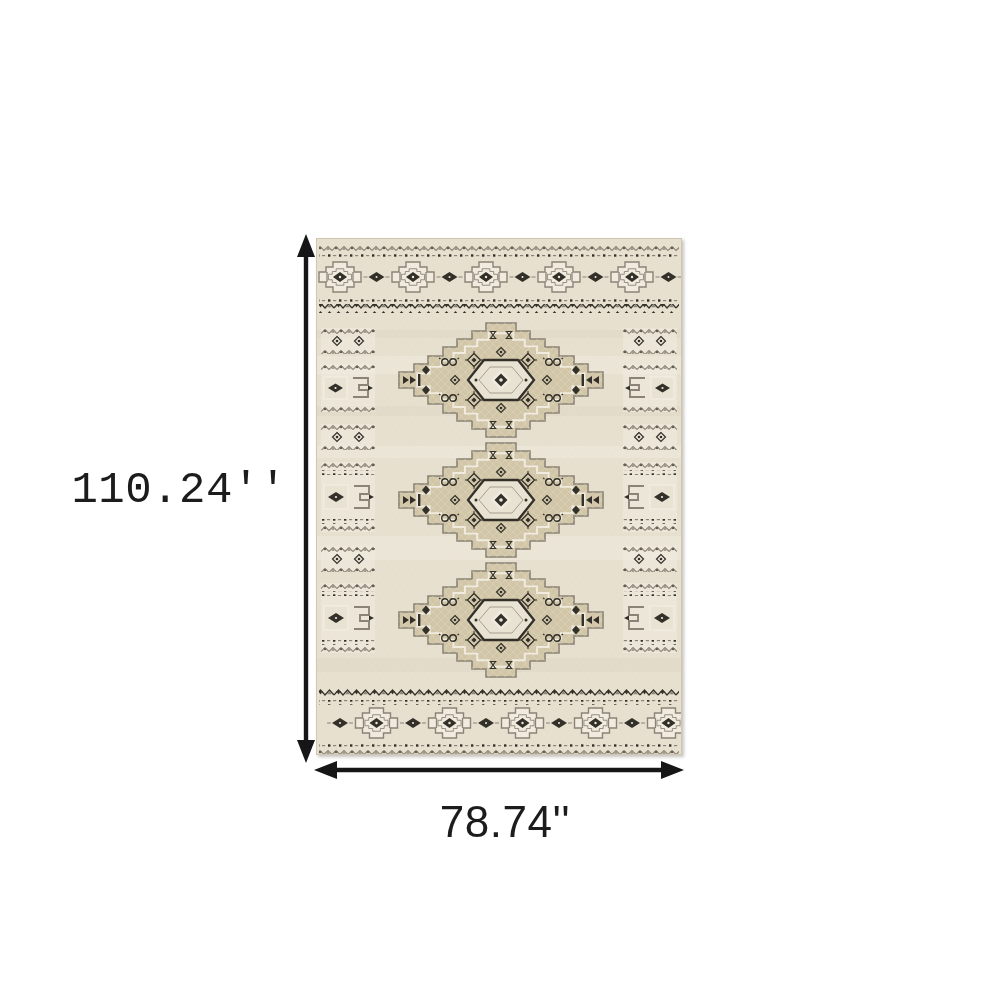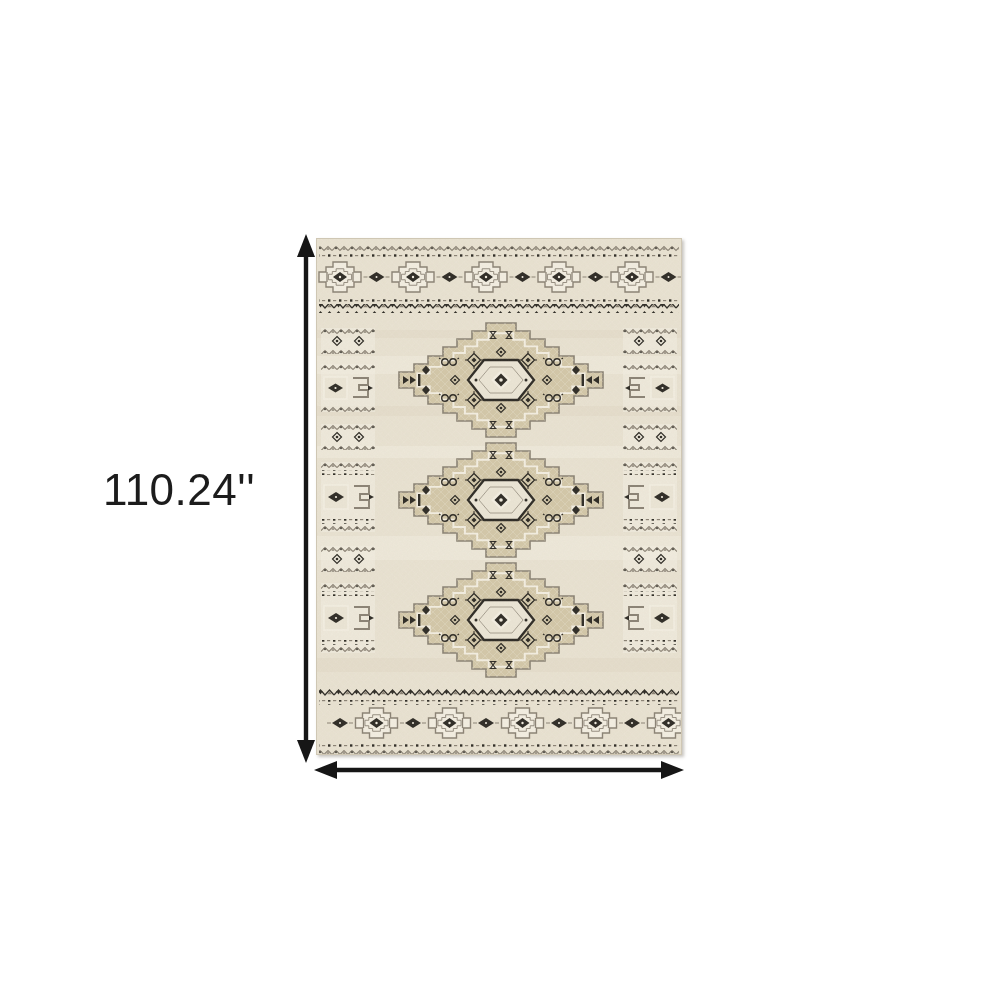--- a/index.html
+++ b/index.html
@@ -9,21 +9,21 @@
   }
   html,body{margin:0;padding:0;}
   body{width:1000px;height:1000px;font-family:"Liberation Sans",sans-serif;}
   .stage{position:relative;width:1000px;height:1000px;background:var(--c-background);overflow:hidden;}
   .rug{position:absolute;left:316px;top:238px;width:366px;height:517px;
        box-shadow:2px 2px 3px rgba(130,124,112,.45);}
   .rug svg{display:block;width:100%;height:100%;}
   .arrows{position:absolute;left:0;top:0;width:1000px;height:1000px;pointer-events:none;}
   .dim-label{position:absolute;width:260px;text-align:center;font-size:44px;line-height:1;
              letter-spacing:.5px;color:var(--c-label);white-space:nowrap;}
-  .h-label{left:49px;top:468px;}
+  .h-label{left:49px;top:468px;font-family:Liberation Mono, monospace;}
   .w-label{left:375px;top:800px;}
   
   .f-dark{fill:var(--c-dark);} .f-gray{fill:var(--c-gray);} .f-tan{fill:var(--c-tan);}
   .f-field{fill:var(--c-field);} .f-light{fill:var(--c-field_light);} .f-box{fill:var(--c-box);}
   .s-dark{stroke:var(--c-dark);fill:none;} .s-gray{stroke:var(--c-gray);fill:none;}
   .s-light{stroke:var(--c-field_light);fill:none;}
   .arrow-line{stroke:var(--c-arrow);stroke-width:4.4;}
   .arrow-head{fill:var(--c-arrow);}
   .rug-edge{stroke:var(--c-edge);fill:none;}
 </style>
@@ -270,14 +270,15 @@
       <polygon class="arrow-head" points="306,763 297,740 315,740"></polygon>
     </g>
     <g>
       <line class="arrow-line" x1="330" y1="770" x2="668" y2="770"></line>
       <polygon class="arrow-head" points="314,770 337,761 337,779"></polygon>
       <polygon class="arrow-head" points="684,770 661,761 661,779"></polygon>
     </g>
   </svg>
 
   <div class="dim-label h-label">110.24''</div>
+  <div class="dim-label w-label">78.74''</div>
 
 </div>
 
 </body></html>

